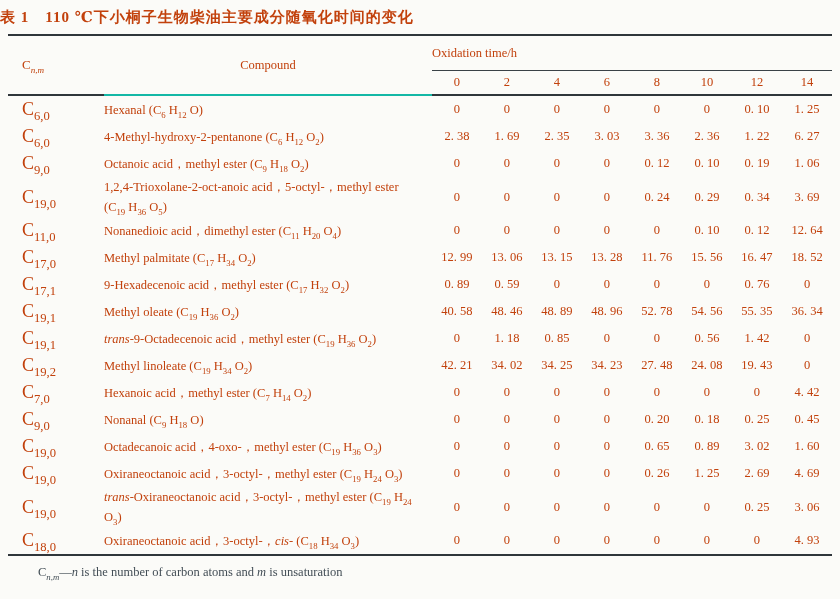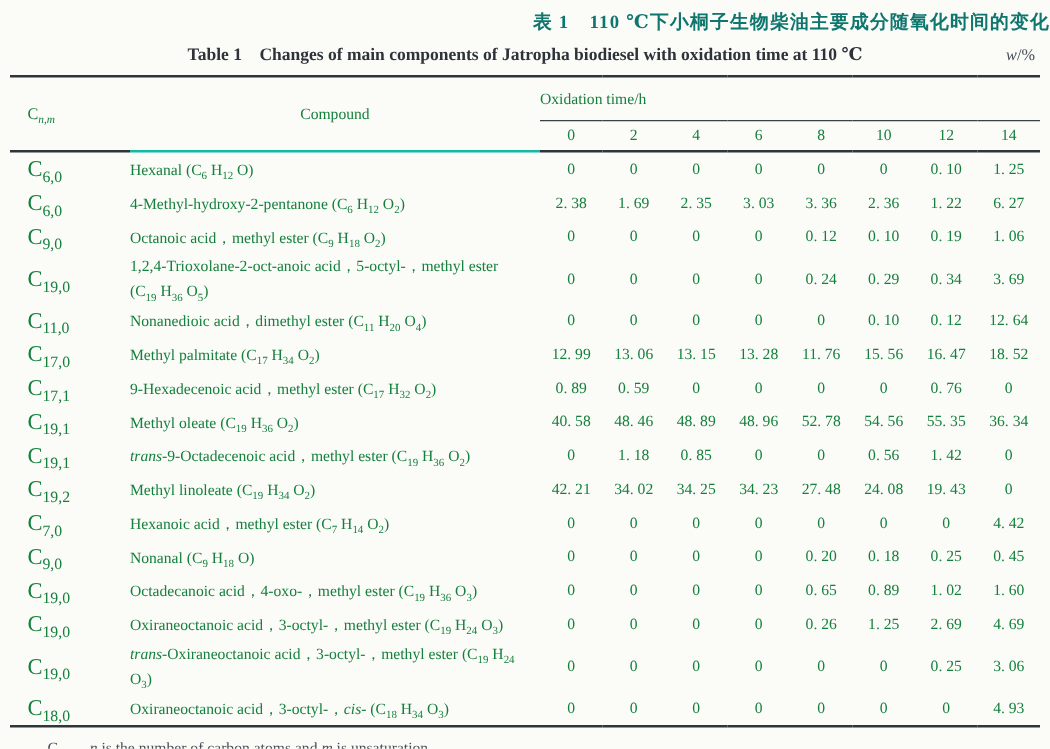--- a/index.html
+++ b/index.html
@@ -9,25 +9,25 @@
     height: 599px;
     background: #fbfbf8;
     font-family: "Liberation Serif", "DejaVu Serif", serif;
     color: #424d55;
     overflow: hidden;
   }
   .page { position: relative; width: 840px; height: 599px; }
 
   .title-zh {
     padding-top: 8px;
-    text-align: right;
+    text-align: left;
     font-weight: bold;
     font-size: 15px;
     letter-spacing: 1px;
-    color: #0f766e;
+    color: #c2410c;
   }
   .title-en-row {
     position: relative;
     margin-top: 8px;
     text-align: center;
   }
   .title-en {
     font-weight: bold;
     font-size: 14px;
     color: #2d3339;
@@ -41,21 +41,21 @@
   }
 
   table.main {
     width: 824px;
     margin: 7px auto 0 auto;
     border-collapse: collapse;
     table-layout: fixed;
     border-top: 2px solid #2f363b;
     border-bottom: 2px solid #2f363b;
     font-size: 12.5px;
-    color: #15803d;
+    color: #c2410c;
   }
   col.c-cnm { width: 96px; }
   col.c-compound { width: 328px; }
   col.c-val { width: 50px; }
 
   th { font-weight: normal; padding: 0; vertical-align: middle; }
   td { padding: 0; vertical-align: middle; }
 
   .th-cnm {
     text-align: left;
@@ -97,24 +97,20 @@
     color: #424d55;
   }
 </style>
 </head>
 <body>
 
 <div class="page">
 
   <div class="title-zh">表 1　110 ℃下小桐子生物柴油主要成分随氧化时间的变化</div>
 
-  <div class="title-en-row">
-    <span class="title-en">Table 1　Changes of main components of Jatropha biodiesel with oxidation time at 110 ℃</span>
-    <span class="w-label"><i>w</i>/%</span>
-  </div>
 
   <table class="main">
     <colgroup>
       <col class="c-cnm">
       <col class="c-compound">
       <col class="c-val">
         <col class="c-val">
         <col class="c-val">
         <col class="c-val">
       <col class="c-val">
@@ -287,21 +283,21 @@
         </tr>
         <tr>
           <td class="cnm">C<sub>19,0</sub></td>
           <td class="compound">Octadecanoic acid，4-oxo-，methyl ester (C<sub>19</sub> H<sub>36</sub> O<sub>3</sub>)</td>
           <td class="value">0</td>
           <td class="value">0</td>
           <td class="value">0</td>
           <td class="value">0</td>
           <td class="value">0. 65</td>
           <td class="value">0. 89</td>
-          <td class="value">1. 02</td>
+          <td class="value">3. 02</td>
           <td class="value">1. 60</td>
         </tr>
         <tr>
           <td class="cnm">C<sub>19,0</sub></td>
           <td class="compound">Oxiraneoctanoic acid，3-octyl-，methyl ester (C<sub>19</sub> H<sub>24</sub> O<sub>3</sub>)</td>
           <td class="value">0</td>
           <td class="value">0</td>
           <td class="value">0</td>
           <td class="value">0</td>
           <td class="value">0. 26</td>

